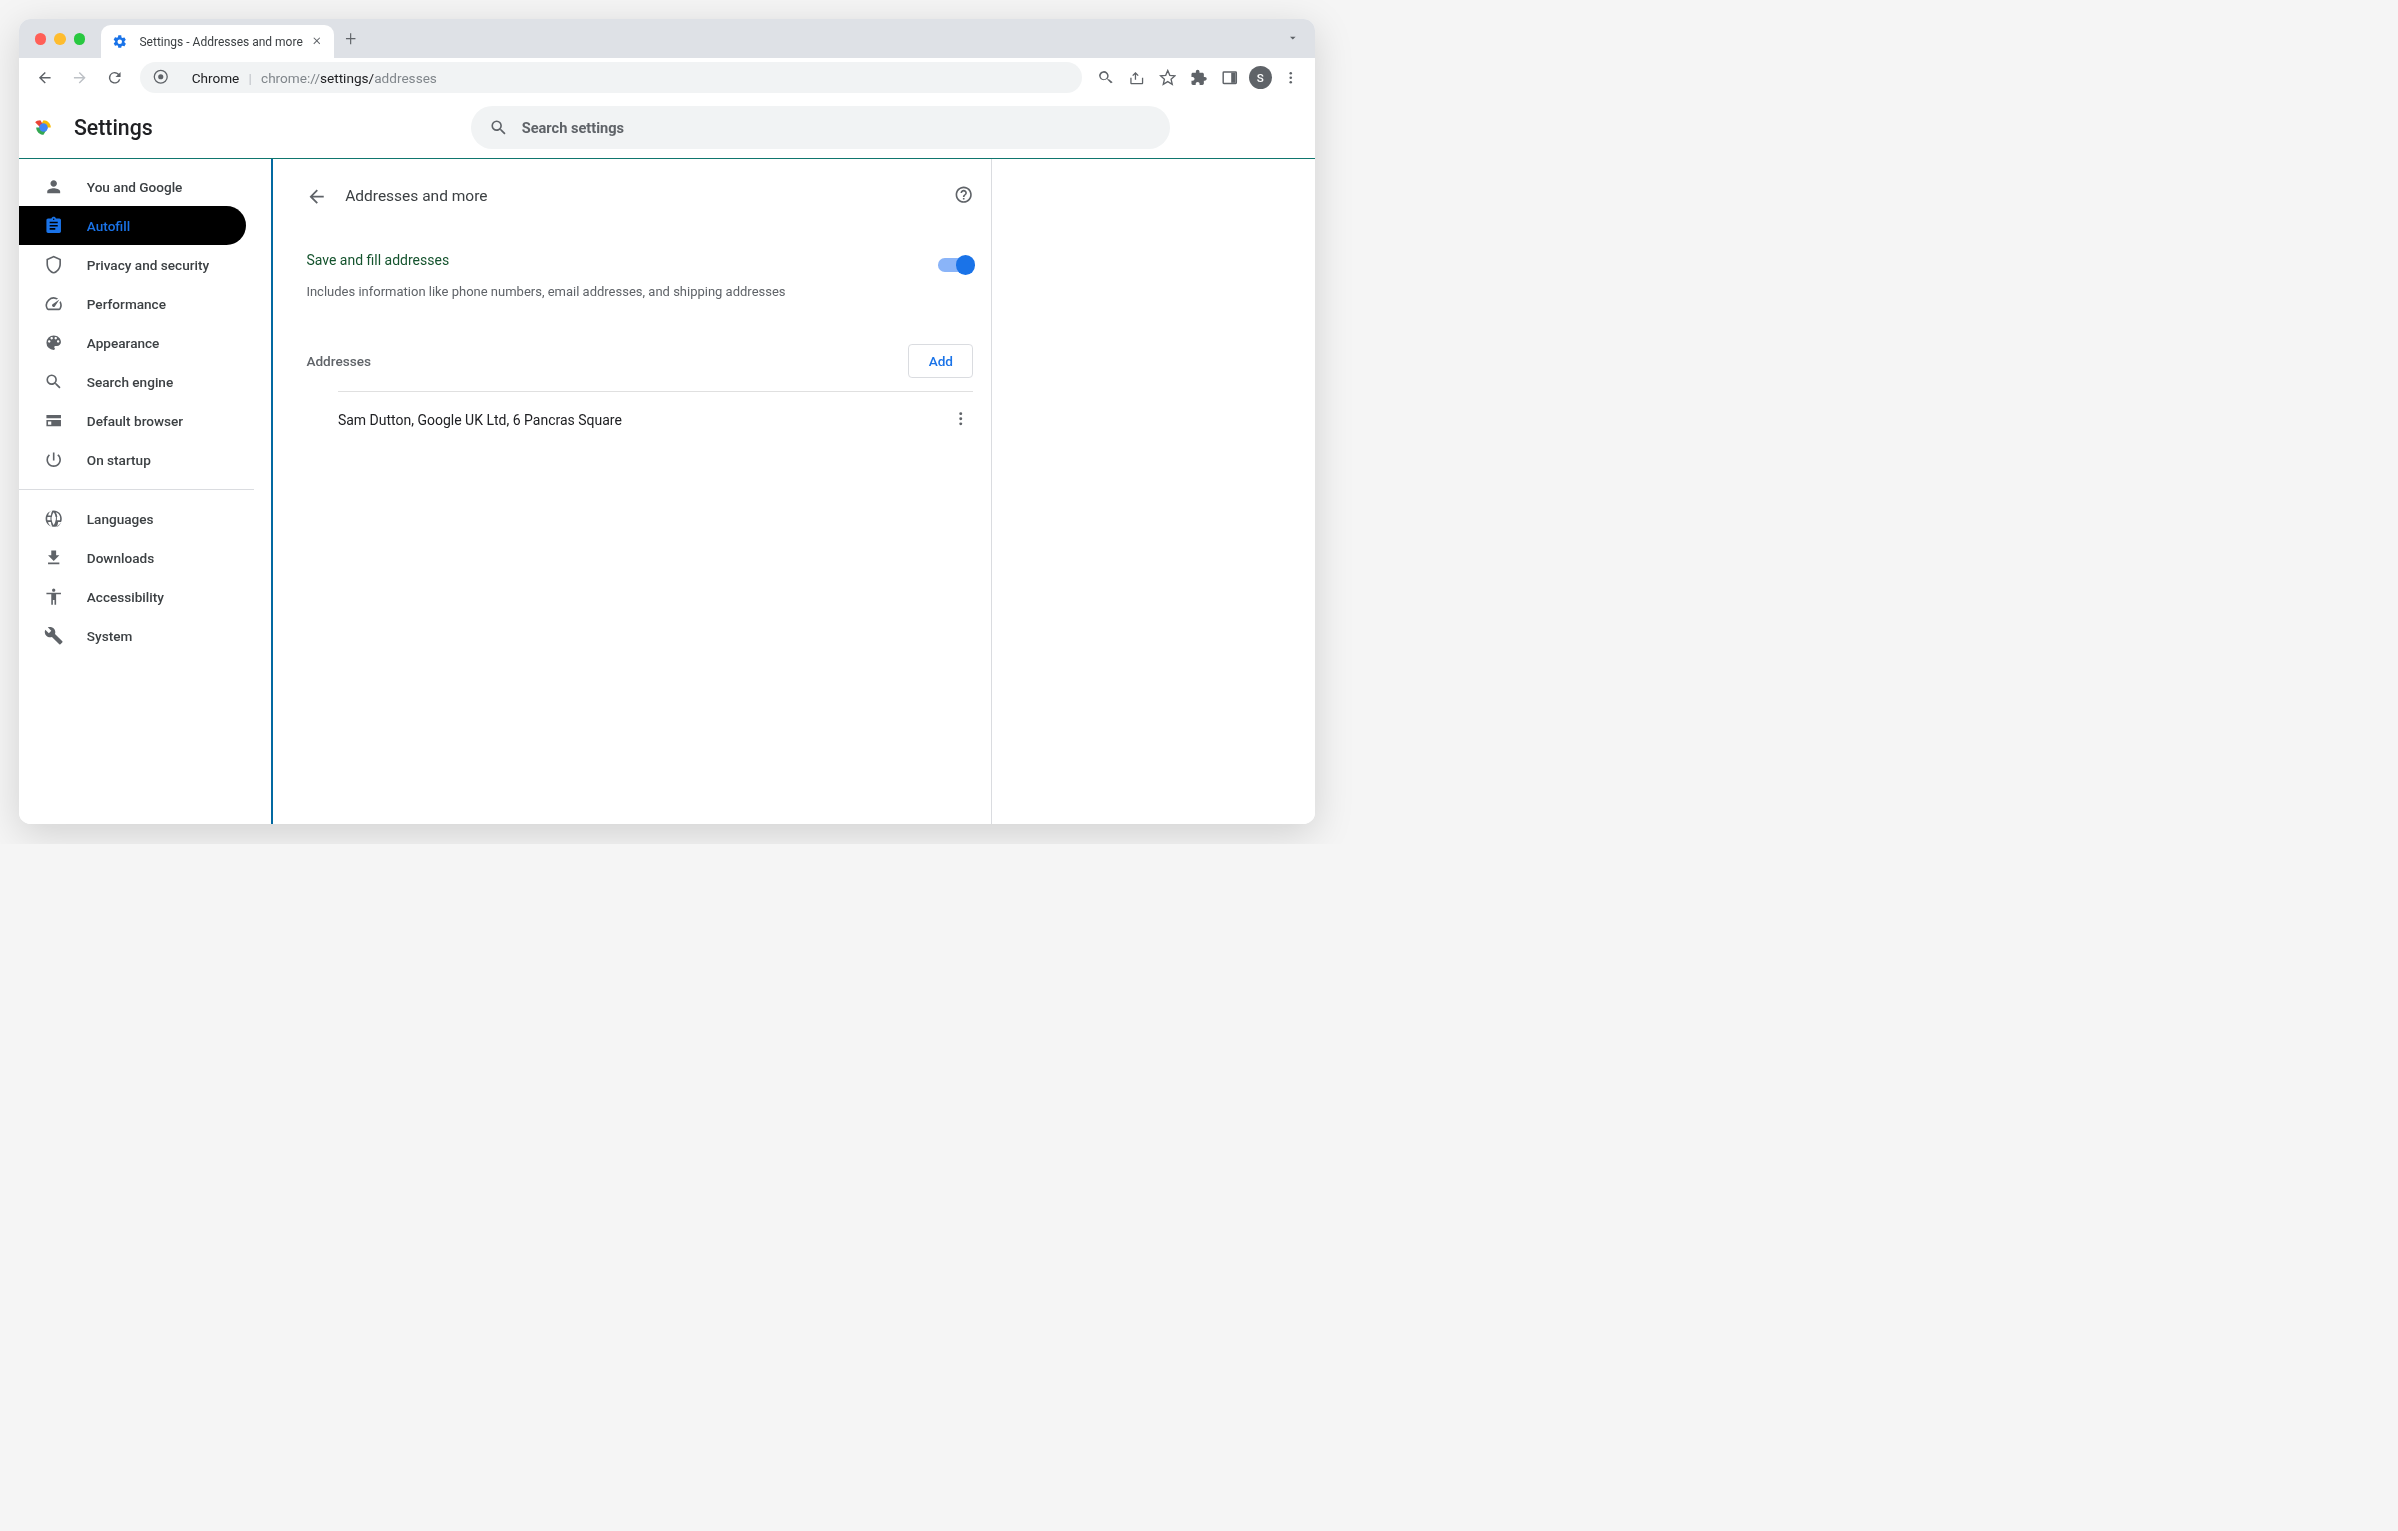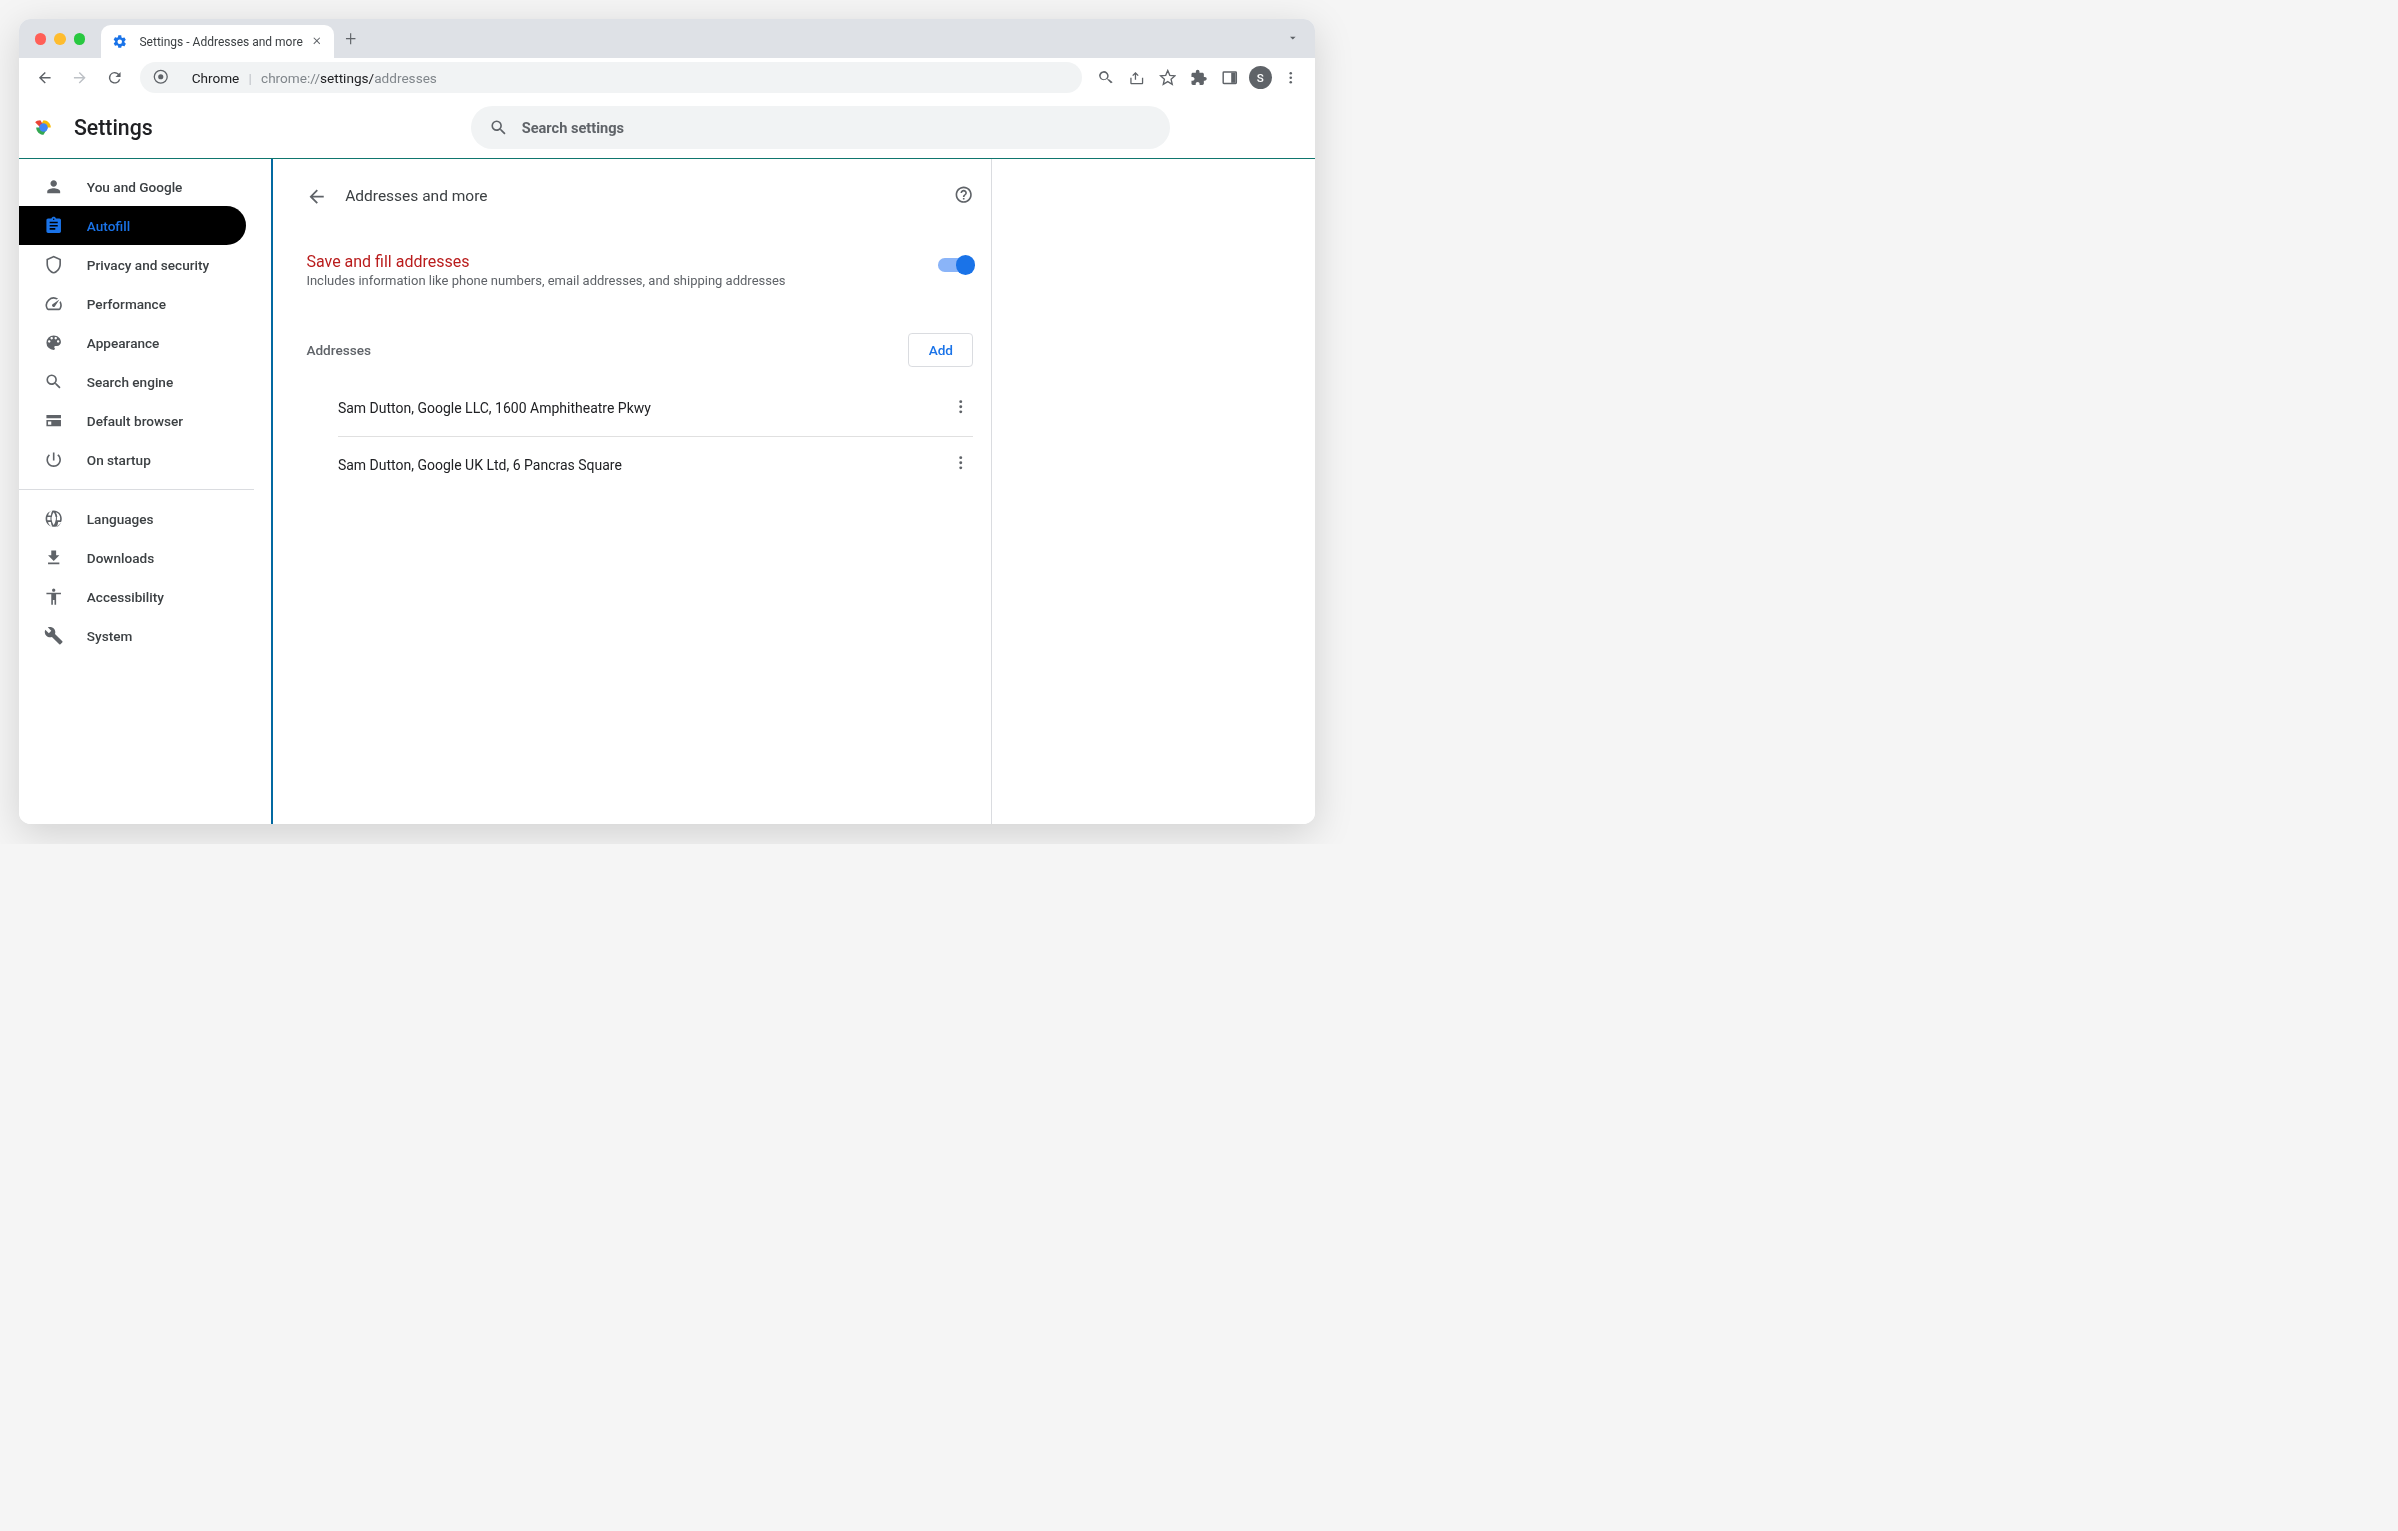--- a/index.html
+++ b/index.html
@@ -157,21 +157,21 @@
     .back-arrow { color: #5f6368; cursor: pointer; width: 21.3px; height: 21.3px; }
     .panel-title { font-size: 15.5px; font-weight: 400; color: #3c4043; flex: 1; }
     .help-icon { color: #5f6368; cursor: pointer; }
     .setting-row {
       padding: 13.6px 17.5px;
       display: flex;
       align-items: flex-start;
       gap: 19.4px;
     }
     .setting-text { flex: 1; }
-    .setting-title { font-size: 16px; color: #b91c1c; margin-bottom: 2px; }
+    .setting-title { font-size: 14px; color: #14532d; margin-bottom: 16px; }
     .setting-desc { font-size: 13px; color: #5f6368; }
     .toggle {
       width: 35px; height: 13.6px; background: #8ab4f8; border-radius: 6.8px;
       position: relative; cursor: pointer; margin-top: 5.8px;
     }
     .toggle-knob {
       width: 19.4px; height: 19.4px; background: #1a73e8; border-radius: 50%;
       position: absolute; right: -1.9px; top: -2.9px;
     }
     .section-row {
@@ -431,30 +431,20 @@
             <div class="toggle">
               <div class="toggle-knob"></div>
             </div>
           </div>
 
           <div class="section-row">
             <div class="section-label">Addresses</div>
             <button class="add-btn">Add</button>
           </div>
 
-          <div class="addr-row">
-            <span class="addr-text">Sam Dutton, Google LLC, 1600 Amphitheatre Pkwy</span>
-            <span class="addr-menu">
-              <svg width="17.5" height="17.5" viewBox="0 0 24 24">
-                  <circle cx="12" cy="5" r="2" fill="currentColor"></circle>
-                  <circle cx="12" cy="12" r="2" fill="currentColor"></circle>
-                  <circle cx="12" cy="19" r="2" fill="currentColor"></circle>
-                </svg>
-            </span>
-          </div>
           <div class="addr-divider"></div>
           <div class="addr-row">
             <span class="addr-text">Sam Dutton, Google UK Ltd, 6 Pancras Square</span>
             <span class="addr-menu">
               <svg width="17.5" height="17.5" viewBox="0 0 24 24">
                   <circle cx="12" cy="5" r="2" fill="currentColor"></circle>
                   <circle cx="12" cy="12" r="2" fill="currentColor"></circle>
                   <circle cx="12" cy="19" r="2" fill="currentColor"></circle>
                 </svg>
             </span>

